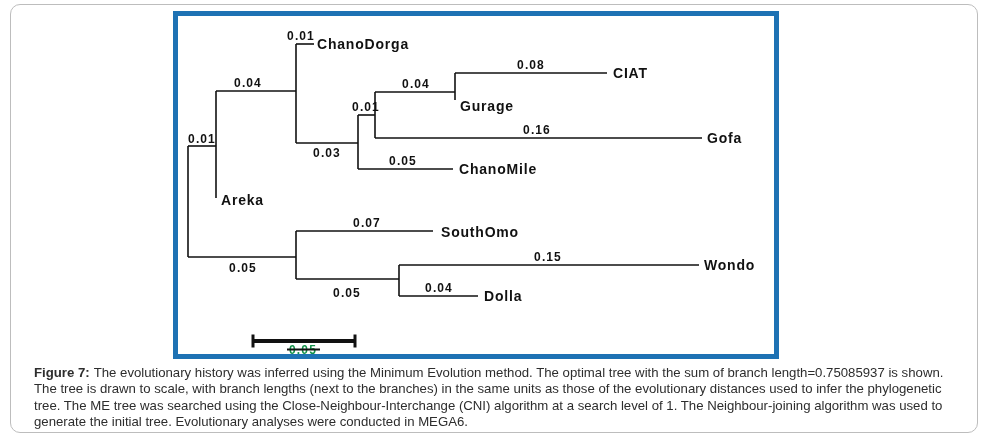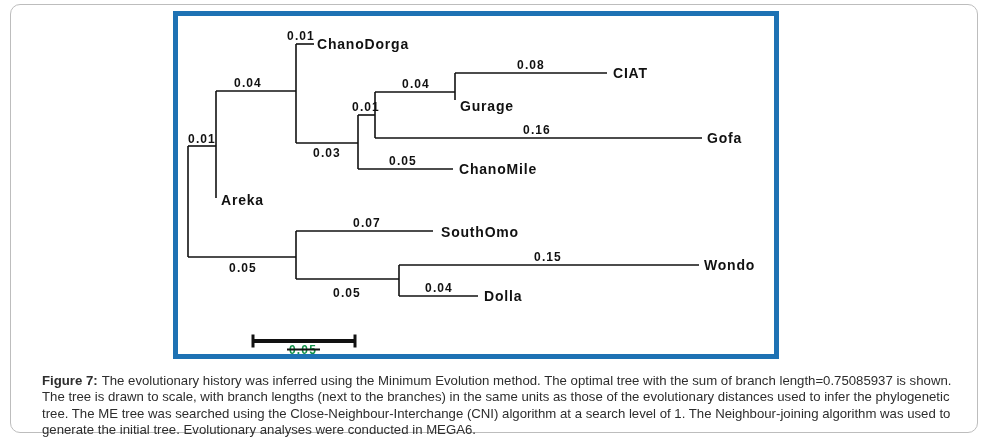--- a/index.html
+++ b/index.html
@@ -37,21 +37,21 @@
   }
   .scalebar path{stroke:var(--line-black);fill:none;}
   .scale-label{
     font-family:"Liberation Sans","DejaVu Sans",sans-serif;
     font-size:12px;font-weight:700;letter-spacing:1.2px;text-anchor:middle;
     fill:var(--green);
   }
   .scale-strike{stroke:#0d3b1e;stroke-width:2;}
   .caption{
     position:absolute;left:23px;top:360px;width:928px;   
-    margin:8px;font-size:13.2px;line-height:16.4px;color:var(--caption-color);
+    margin:0;font-size:13.2px;line-height:16.4px;color:var(--caption-color);
   }
   .caption b{font-weight:700;margin-right:4px;}
 </style>
 </head>
 <body>
 
 <div class="card">
 
   <div class="tree-panel">
     <svg width="596" height="338" viewBox="177 15 596 338" xmlns="http://www.w3.org/2000/svg">

